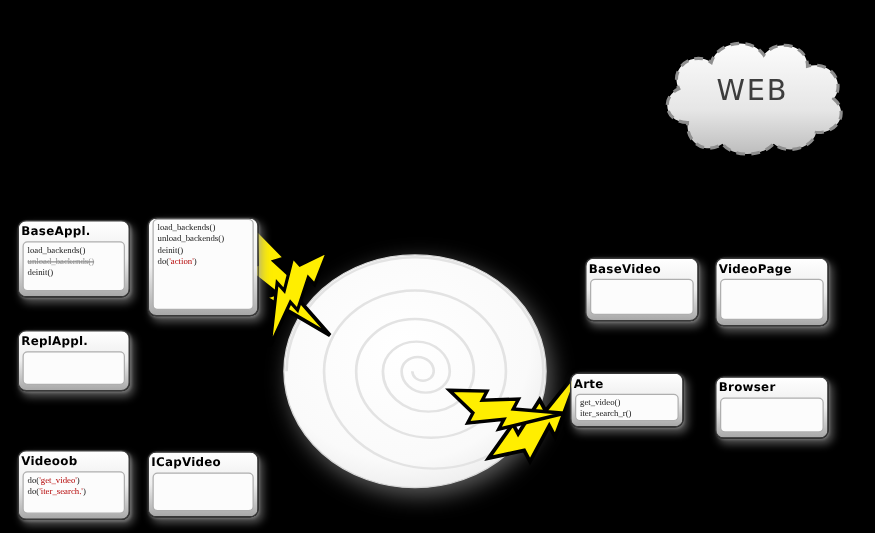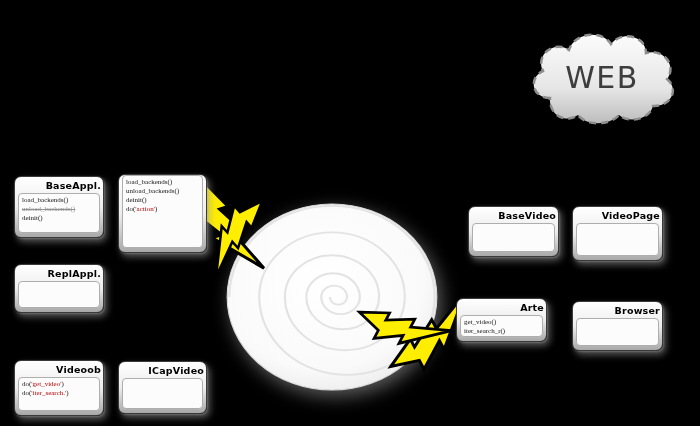--- a/index.html
+++ b/index.html
@@ -10,21 +10,21 @@
   }
 
   
   .uml-box {
     position:absolute; display:flex; flex-direction:column;
     border:1px solid #3a3a3a; border-radius:7px;
     background:linear-gradient(180deg,#ffffff 0%,#ededed 50%,#a8a8a8 100%);
     box-shadow:3px 4px 7px rgba(155,155,155,0.55), 1px 1px 2px rgba(190,190,190,0.35);
   }
   .uml-title {
-    font-size:9.5px; font-weight:bold; color:#000; text-align:right;
+    font-size:9.5px; font-weight:bold; color:#000; text-align:left;
     padding:3px 2px 2px; letter-spacing:0.2px;
   }
   .uml-body {
     flex:1; margin:0 3px 4px; background:#fcfcfc;
     border:1px solid #aeaeae; border-radius:4px;
     padding:2px 3px; overflow:hidden;
     font-family:Liberation Serif, serif;
     font-size:7px; line-height:9px; color:#151515;
   }
   .m { white-space:nowrap; }
@@ -39,21 +39,21 @@
   .pos-icapvideo { left:118px; top:361px; width:89px; height:53px; }
   .pos-basevideo { left:468px; top:206px; width:91px; height:51px; }
   .pos-videopage { left:572px; top:206px; width:91px; height:55px; }
   .pos-arte      { left:456px; top:298px; width:91px; height:44px; }
   .pos-browser   { left:572px; top:301px; width:91px; height:50px; }
 
   
   .cloud-svg { position:absolute; left:522px; top:20px; width:160px; height:112px; overflow:visible; }
   .cloud-label {
     position:absolute; left:522px; top:60px; width:160px; text-align:center;
-    font-size:30px; color:#3d3d3d; letter-spacing:1.5px;
+    font-size:23px; color:#3d3d3d; letter-spacing:1.5px;
   }
 
   
   .spiral {
     position:absolute; left:225px; top:202px; width:214px; height:190px;
     overflow:visible;
     filter:drop-shadow(4px 6px 9px rgba(165,165,165,0.55));
   }
 
   

